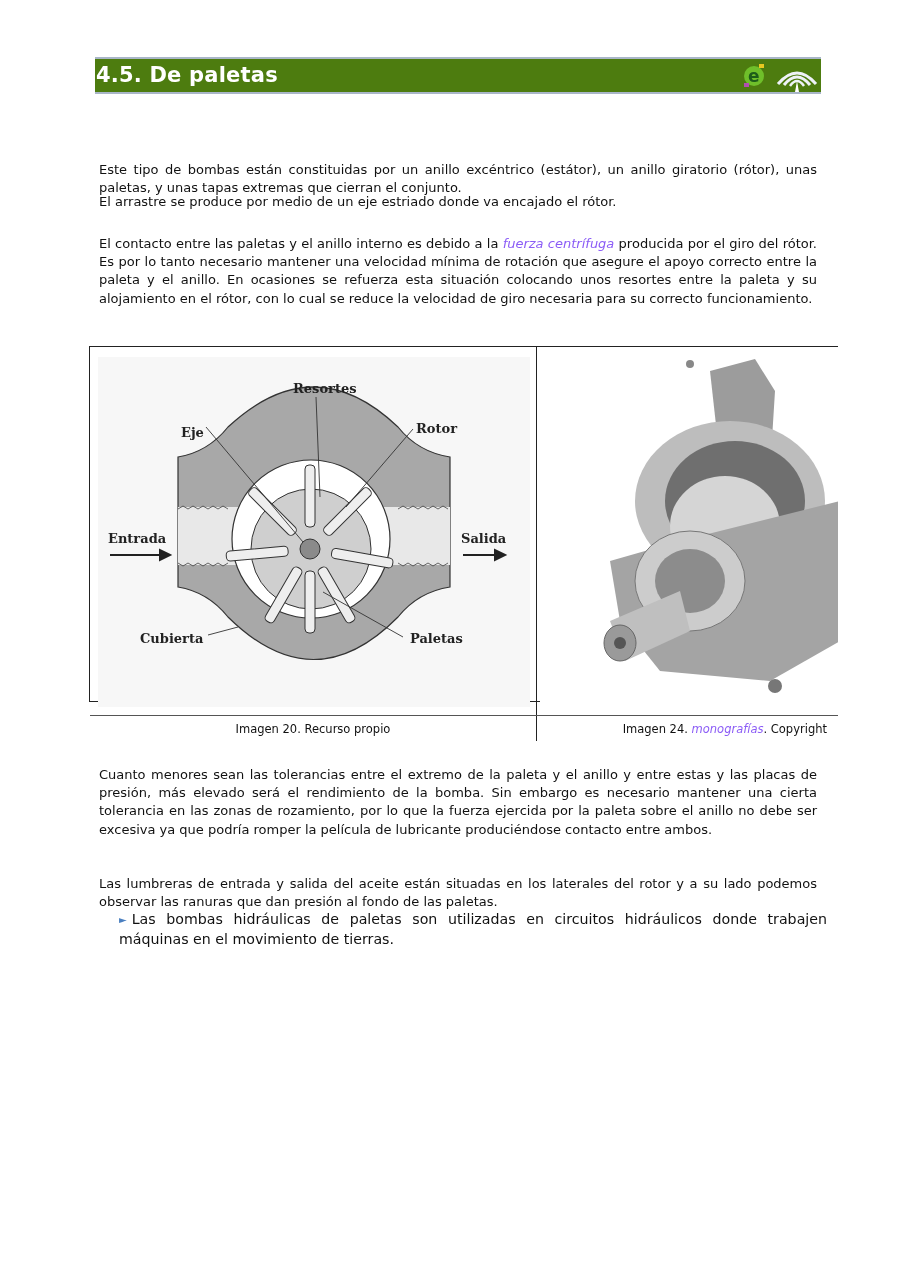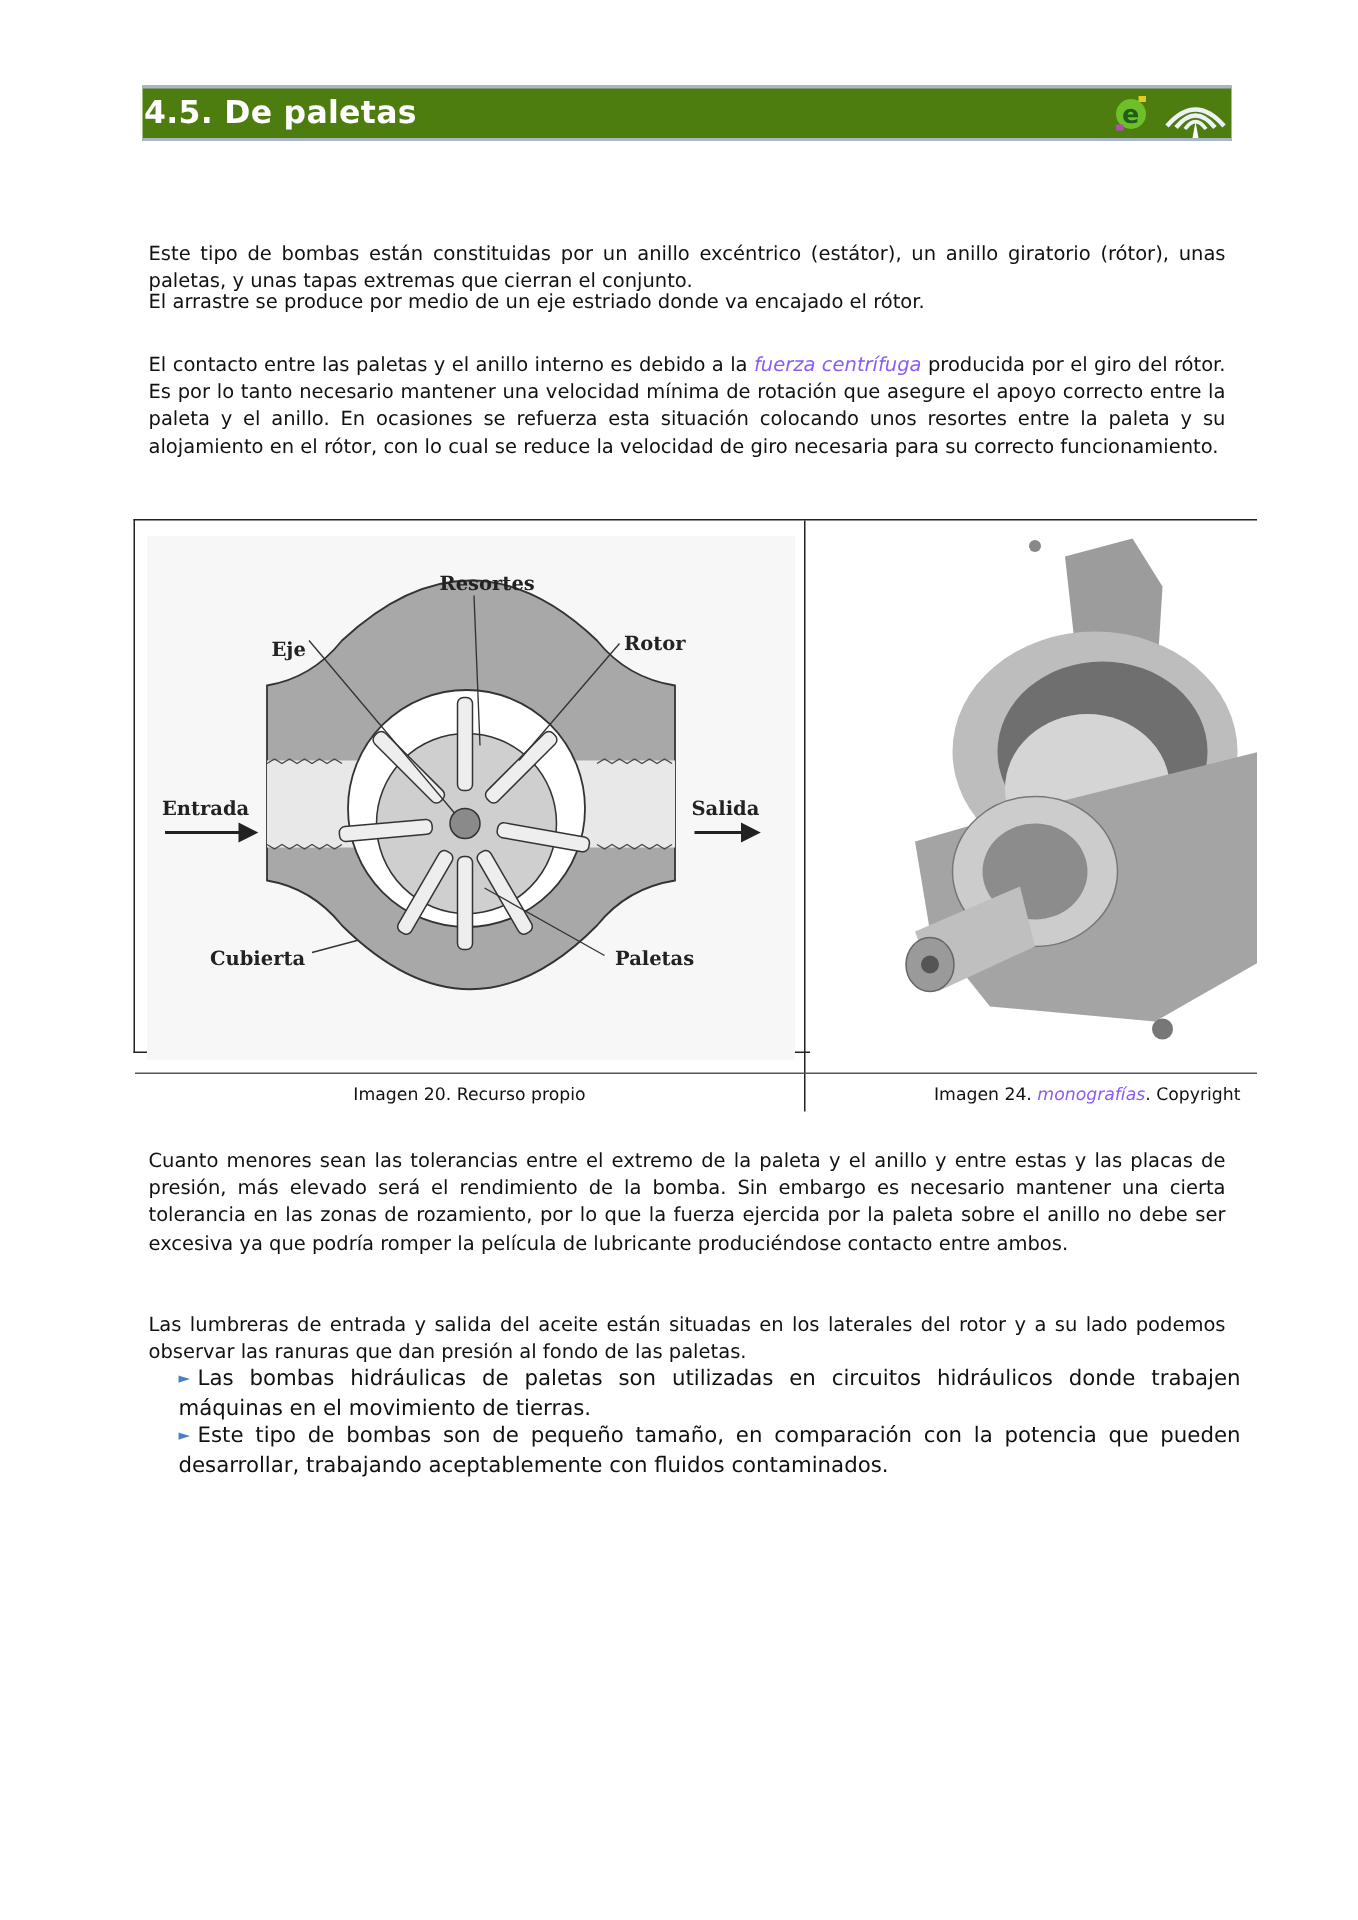--- a/index.html
+++ b/index.html
@@ -128,14 +128,13 @@
   <div class="caption-line"></div>
   <div class="caption cap1">Imagen 20. Recurso propio</div>
   <div class="caption cap2"><span>Imagen 24. </span><span class="link">monografías</span><span>. Copyright</span></div>
 </div>
 
 <p class="para" style="top:766px;">Cuanto menores sean las tolerancias entre el extremo de la paleta y el anillo y entre estas y las placas de presión, más elevado será el rendimiento de la bomba. Sin embargo es necesario mantener una cierta tolerancia en las zonas de rozamiento, por lo que la fuerza ejercida por la paleta sobre el anillo no debe ser excesiva ya que podría romper la película de lubricante produciéndose contacto entre ambos.</p>
 <p class="para" style="top:865px;margin-top:10px;">Las lumbreras de entrada y salida del aceite están situadas en los laterales del rotor y a su lado podemos observar las ranuras que dan presión al fondo de las paletas.</p>
 
 <ul class="bullets">
   <li><span class="arrow">►</span><span>Las bombas hidráulicas de paletas son utilizadas en circuitos hidráulicos donde trabajen máquinas en el movimiento de tierras.</span></li>
-  <li><span class="arrow">►</span><span>Este tipo de bombas son de pequeño tamaño, en comparación con la potencia que pueden desarrollar, trabajando aceptablemente con fluidos contaminados.</span></li>
 </ul>
 
 </body></html>

